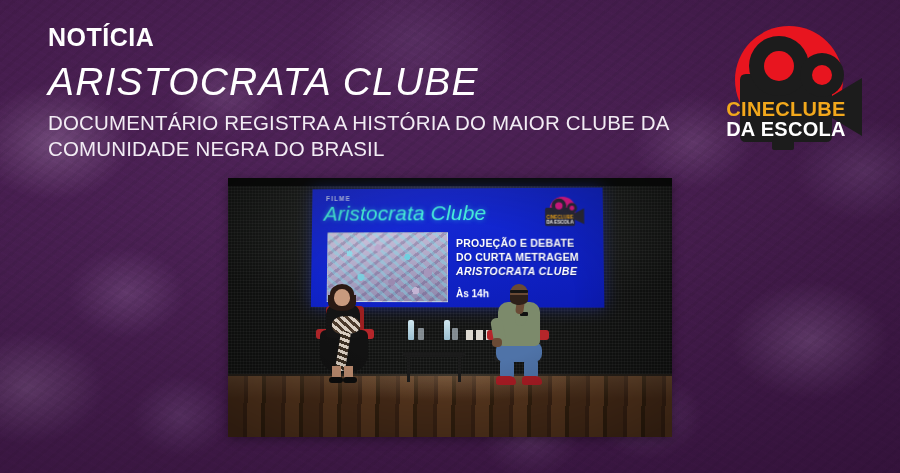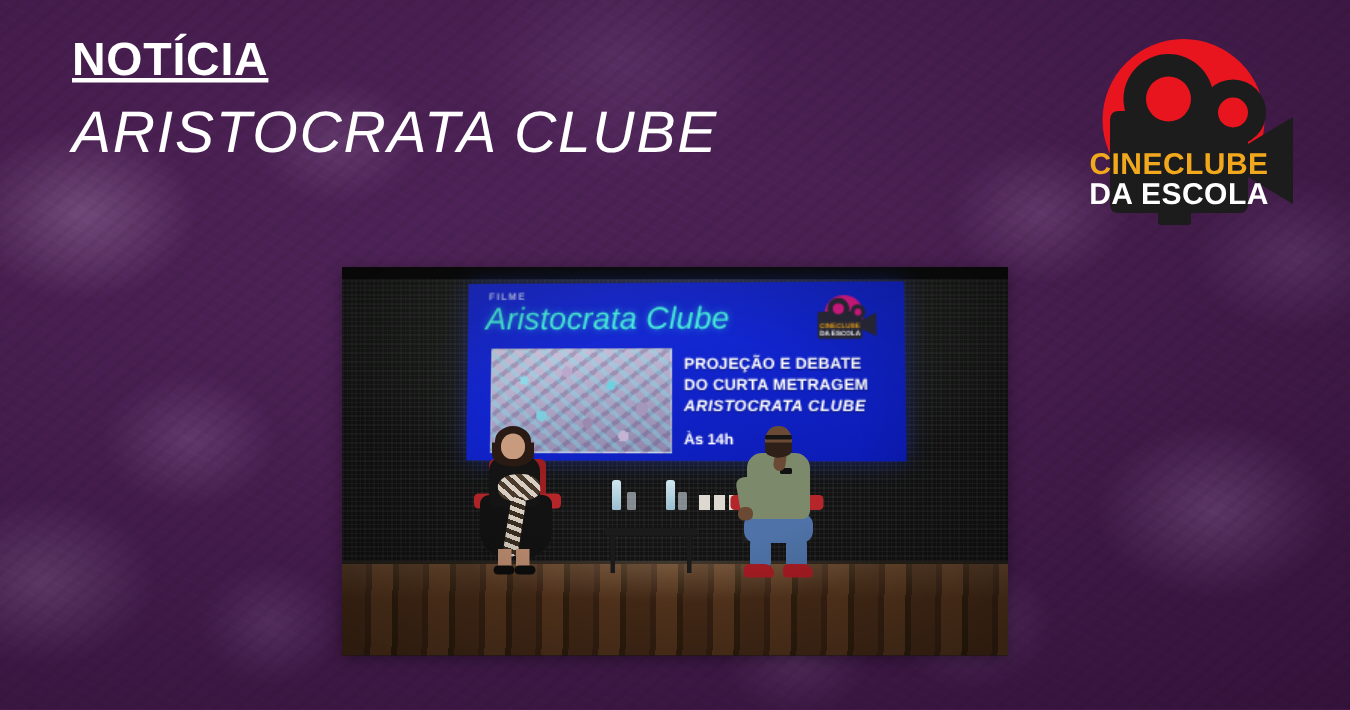--- a/index.html
+++ b/index.html
@@ -49,26 +49,25 @@
   }
 
   
   .headline {
     position:absolute;
     left:48px; top:24px;
     width:680px;
     z-index:6;
   }
   .kicker {
-    font-size:31px;
+    font-size:25px;
     font-weight:bold;
     letter-spacing:.5px;
     color:#ffffff;
     line-height:1.05;
-    text-decoration:underline;
   }
   .title {
     margin-top:12px;
     font-size:39px;
     font-style:italic;
     font-weight:300;
     letter-spacing:1.2px;
     color:#ffffff;
     line-height:1.0;
     white-space:nowrap;
@@ -304,20 +303,21 @@
 
 <div id="banner">
 
   <div class="bg-photo"></div>
   <div class="bg-grain"></div>
   <div class="bg-vignette"></div>
 
   <div class="headline">
     <div class="kicker">NOTÍCIA</div>
     <div class="title">ARISTOCRATA CLUBE</div>
+    <div class="subtitle">DOCUMENTÁRIO REGISTRA A HISTÓRIA DO MAIOR CLUBE DA COMUNIDADE NEGRA DO BRASIL</div>
   </div>
 
   <div class="logo">
     <svg viewBox="0 0 182 150" xmlns="http://www.w3.org/2000/svg">
       <circle cx="79" cy="66" r="54" fill="#e8151f"></circle>
 
       <path d="M30 66 L30 122 Q30 128 36 128 L116 128 Q122 128 122 122 L122 104 L152 122 L152 64 L122 82 L122 66 Q122 60 116 60 L36 60 Q30 60 30 66 Z" fill="#1c1c1c"></path>
 
       <rect x="62" y="126" width="22" height="10" rx="2" fill="#1c1c1c"></rect>
 

